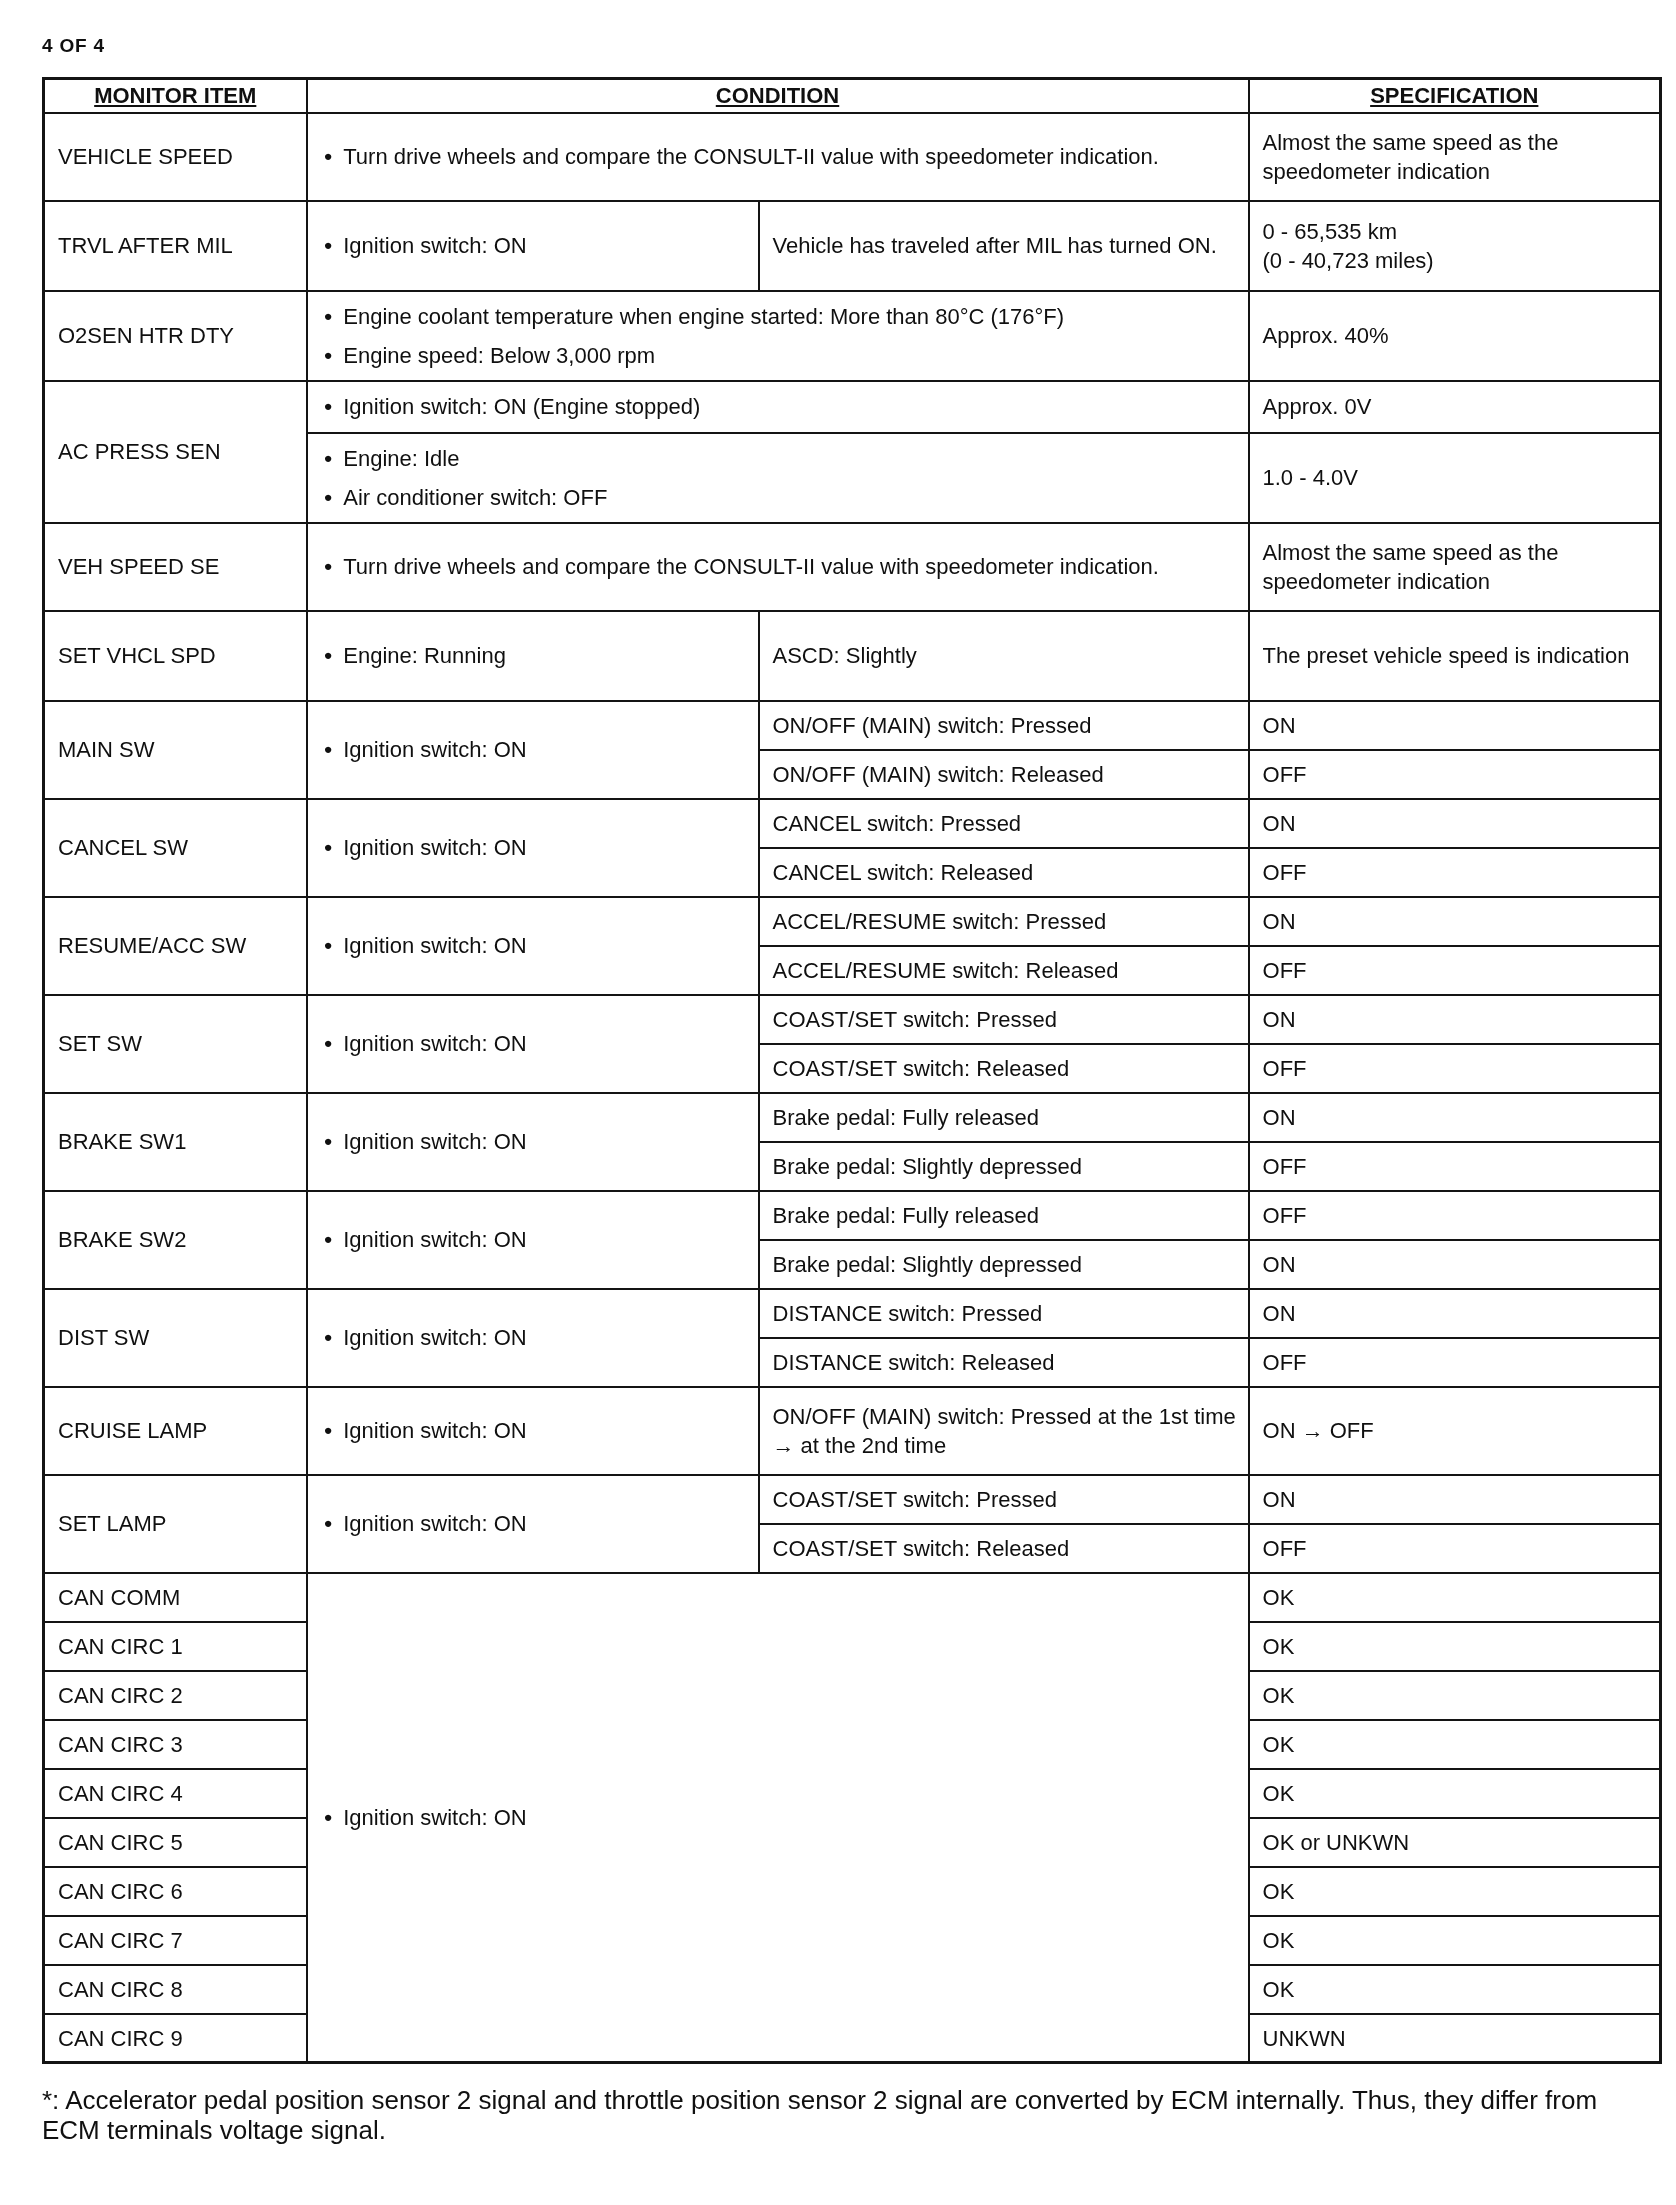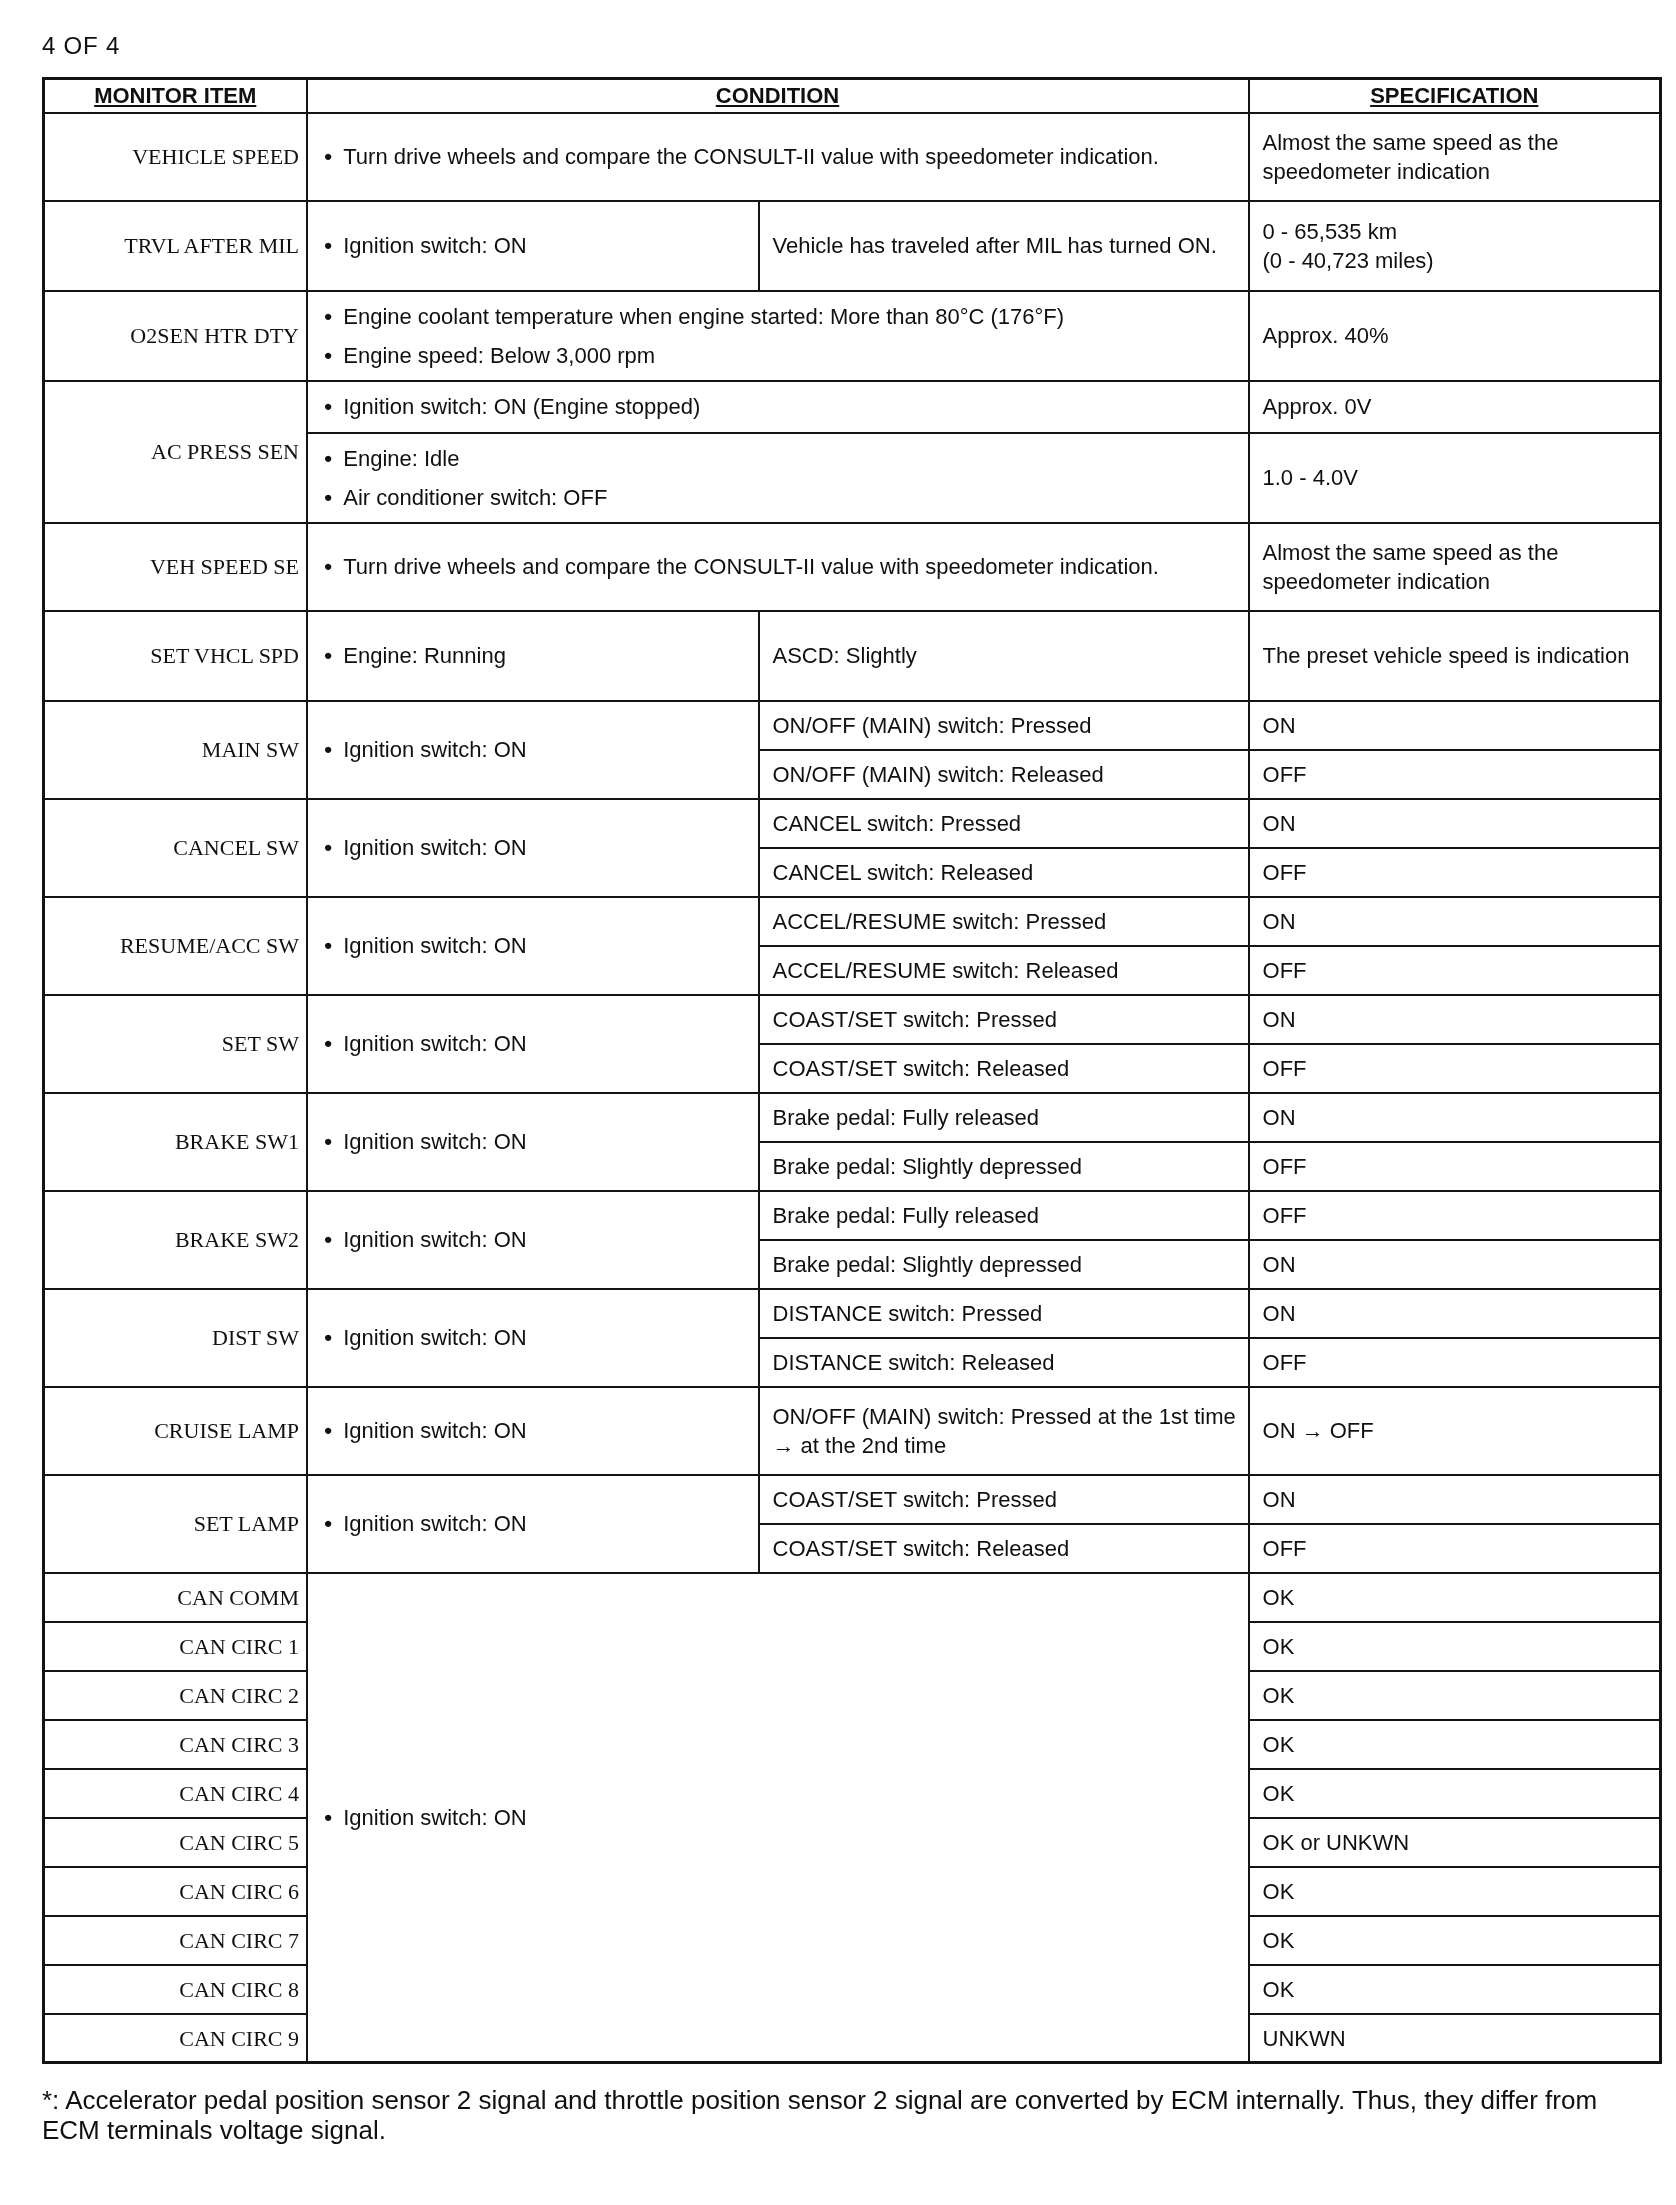--- a/index.html
+++ b/index.html
@@ -8,24 +8,25 @@
     width: 1676px;
     height: 2205px;
     font-family: "Liberation Sans", sans-serif;
     color: #101010;
     position: relative;
     overflow: hidden;
   }
   .page { padding: 29px 16.3px 0 42px; }
 
   .page-label {
-    font-size: 24px;
+    font-size: 19px;
     line-height: 33px;
     letter-spacing: 0.8px;
     margin-bottom: 14.7px;
+    font-weight: bold;
   }
 
   table.monitor {
     border-collapse: collapse;
     table-layout: fixed;
     width: 1617px;
     border: 3.3px solid #141414;
   }
   col.c1 { width: 263px; }
   col.c2 { width: 452px; }
@@ -40,21 +41,21 @@
     background: #ffffff;
   }
   th {
     font-weight: bold;
     text-align: center;
     height: 34px;
     padding: 1.6px 4.9px;
     text-decoration: underline;
   }
 
-  .item-cell  { padding: 6.5px 6.5px 6.5px 13px; text-align: right; font-family: Liberation Serif, serif; }
+  .item-cell  { padding: 6.5px 6.5px 6.5px 13px; text-align: left; }
   .cond-cell  { padding: 8.2px 13px 8.2px 11.4px; }
   .plain-cell { padding: 6.5px 11.4px 6.5px 13px; border-radius: 31px; }
   .spec-cell  { padding: 6.5px 9.8px 6.5px 13px; white-space: pre-line; }
 
   .bullet-line { display: flex; align-items: flex-start; }
   .bullet-line + .bullet-line { margin-top: 9.8px; }
   .dot {
     flex: 0 0 auto;
     font-size: 14.7px;
     line-height: 29px;

